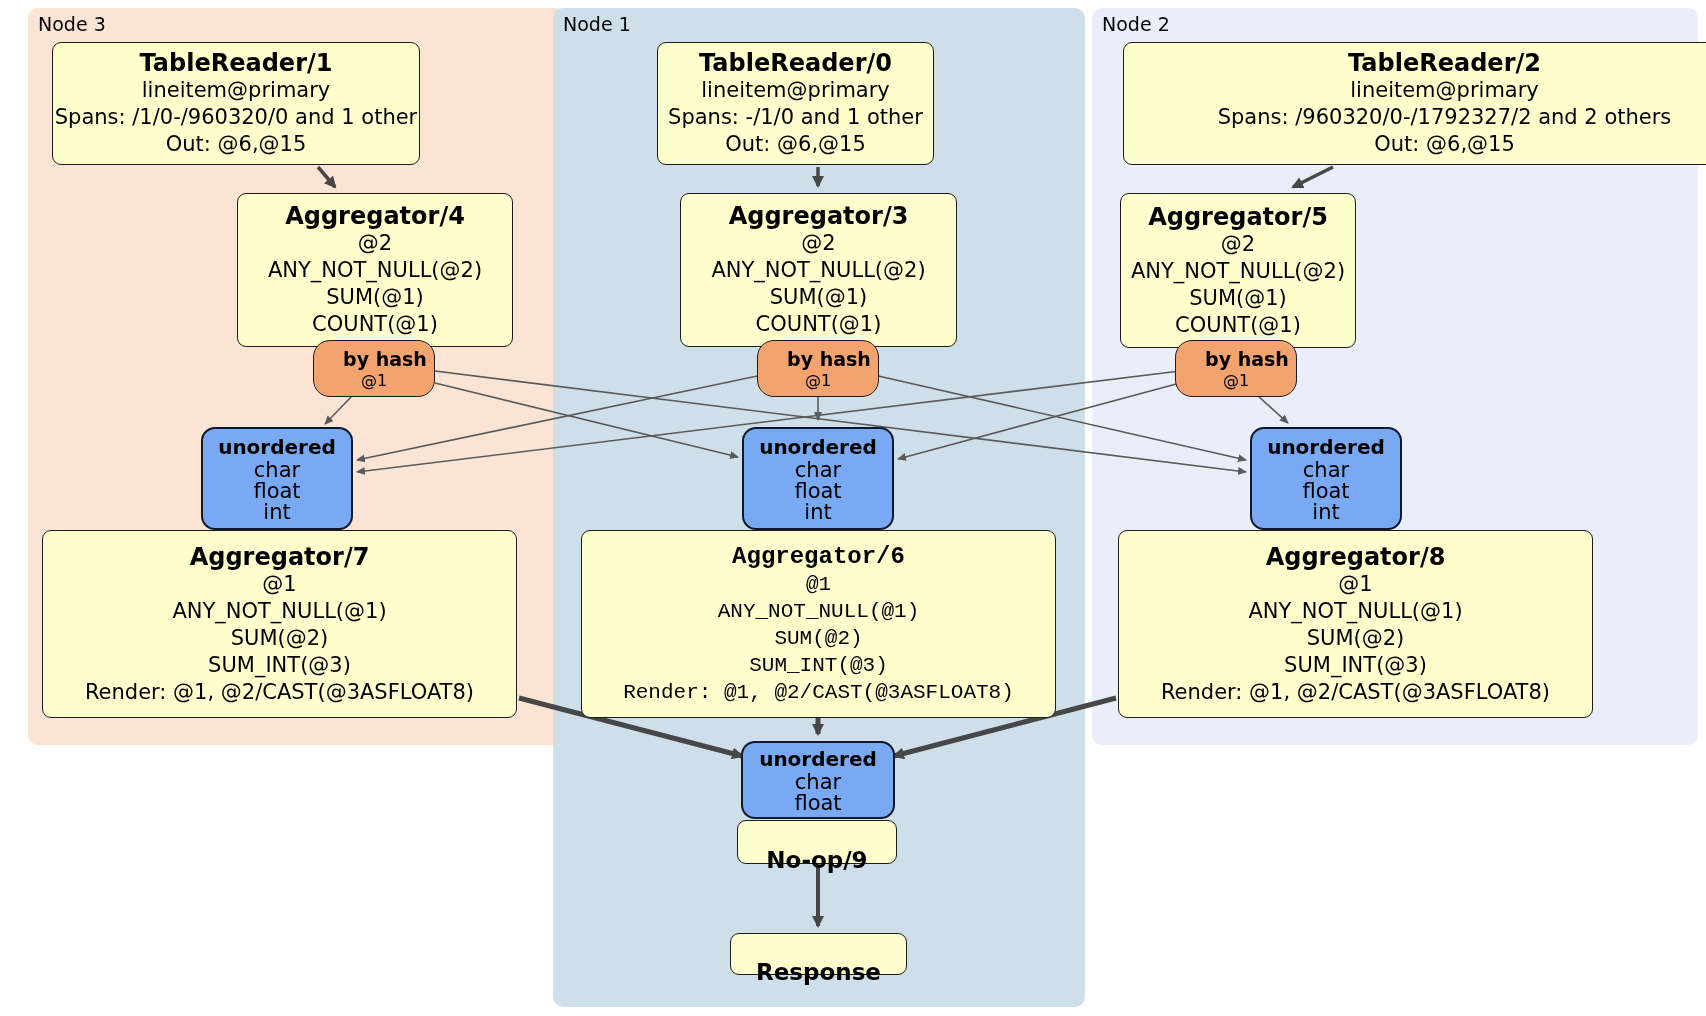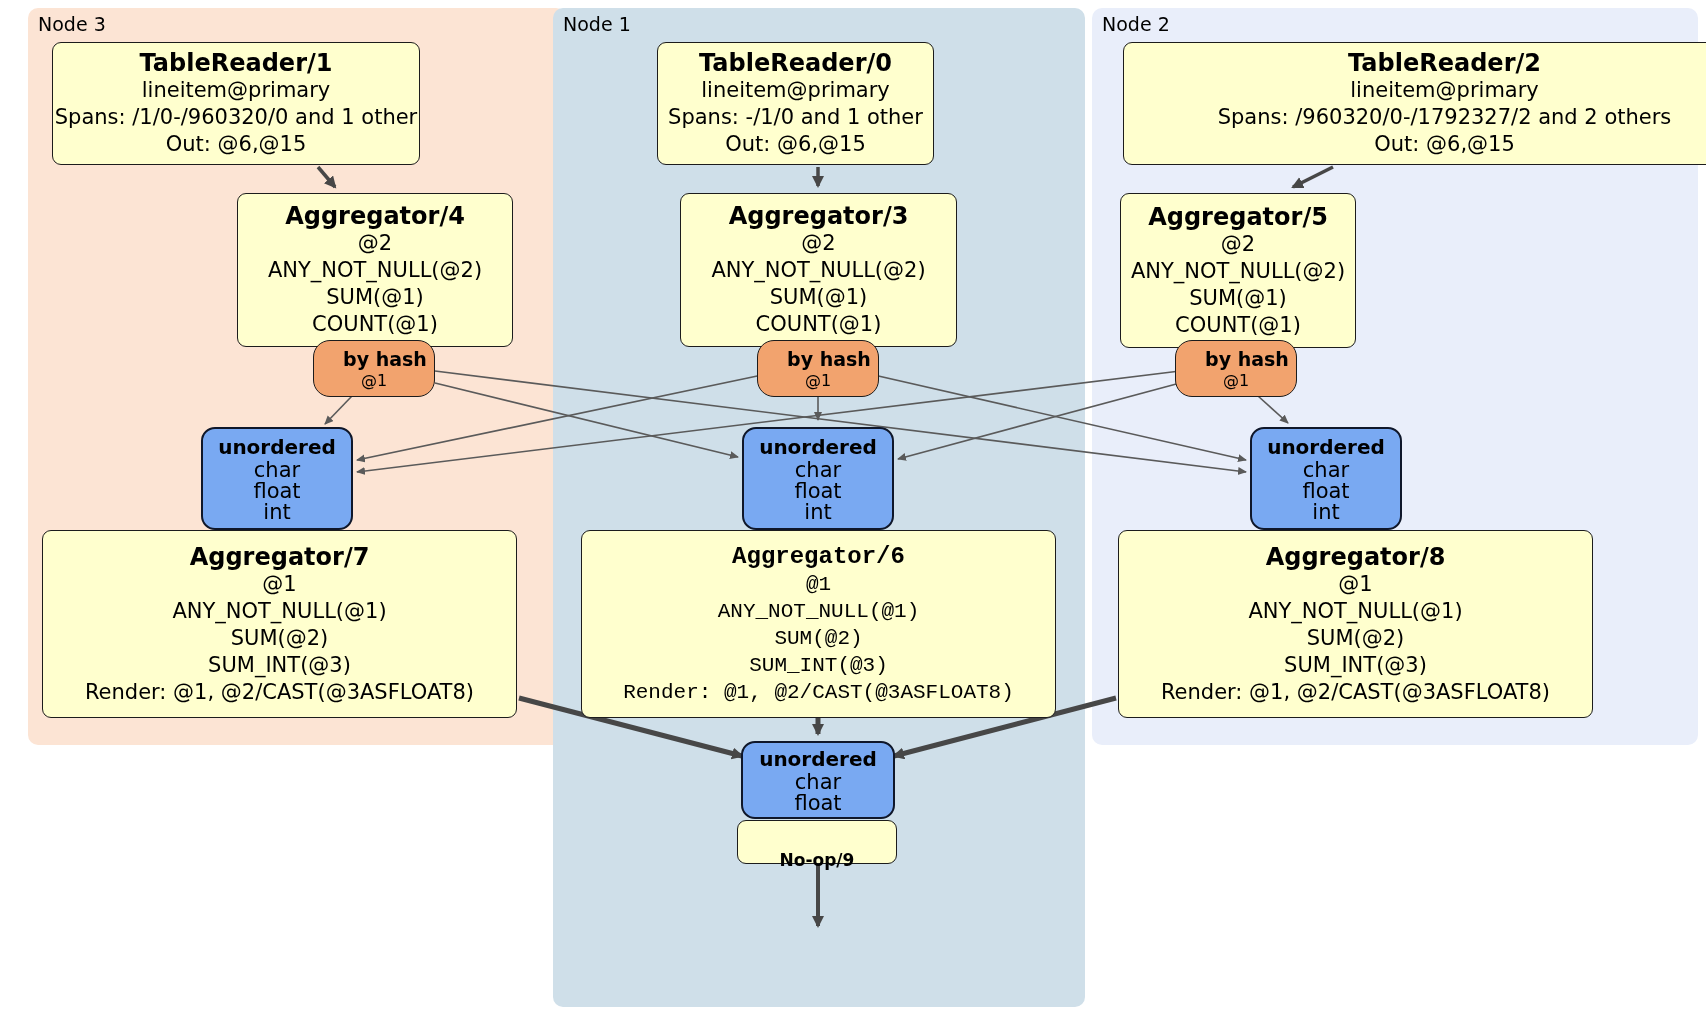--- a/index.html
+++ b/index.html
@@ -6,21 +6,21 @@
   .canvas {position:relative; width:1706px; height:1016px; background:#ffffff; overflow:hidden;}
   .panel {position:absolute; border-radius:10px; z-index:0;}
   .panel-label {position:absolute; left:10px; top:5px; font-size:19px; color:#000; white-space:nowrap;}
   .edges {position:absolute; left:0; top:0; width:1706px; height:1016px; z-index:1;}
   .box {position:absolute; z-index:2; display:flex; flex-direction:column; justify-content:center; align-items:center; text-align:center; box-sizing:border-box;}
   .proc {background:#ffffce; border:1.7px solid #1c1c1c; border-radius:9px;}
   .router {background:#f2a36e; border:1.7px solid #1c1c1c; border-radius:17px;}
   .sync {background:#79a9f2; border:2px solid #0f172a; border-radius:14px;}
   .proc-title {font-weight:bold; font-size:24px; line-height:28px; white-space:nowrap;}
   .proc-line {font-size:21px; line-height:27px; white-space:nowrap;text-align:center;}
-  .big-title {font-weight:bold; font-size:17px; line-height:30px; white-space:nowrap;margin-top:36px;}
+  .big-title {font-weight:bold; font-size:23px; line-height:30px; white-space:nowrap;margin-top:36px;}
   .router-title {font-weight:bold; font-size:19px; line-height:23px; white-space:nowrap;margin-left:22px;}
   .router-line {font-size:16px; line-height:19px; white-space:nowrap;}
   .sync-title {font-weight:bold; font-size:20px; line-height:25px; white-space:nowrap;}
   .sync-line {font-size:21px; line-height:21px; white-space:nowrap;}
 </style>
 </head>
 <body>
 
 <div class="canvas">
 
@@ -162,14 +162,17 @@
   </div>
 
   <div class="box sync" style="left:741px; top:741px; width:154px; height:78px;">
     <div class="sync-title">unordered</div>
     <div class="sync-line">char</div>
     <div class="sync-line">float</div>
   </div>
   <div class="box proc" style="left:737px; top:820px; width:160px; height:44px;">
     <div class="big-title">No-op/9</div>
   </div>
+  <div class="box proc" style="left:730px; top:933px; width:177px; height:42px;">
+    <div class="big-title">Response</div>
+  </div>
 
 </div>
 
 </body></html>

